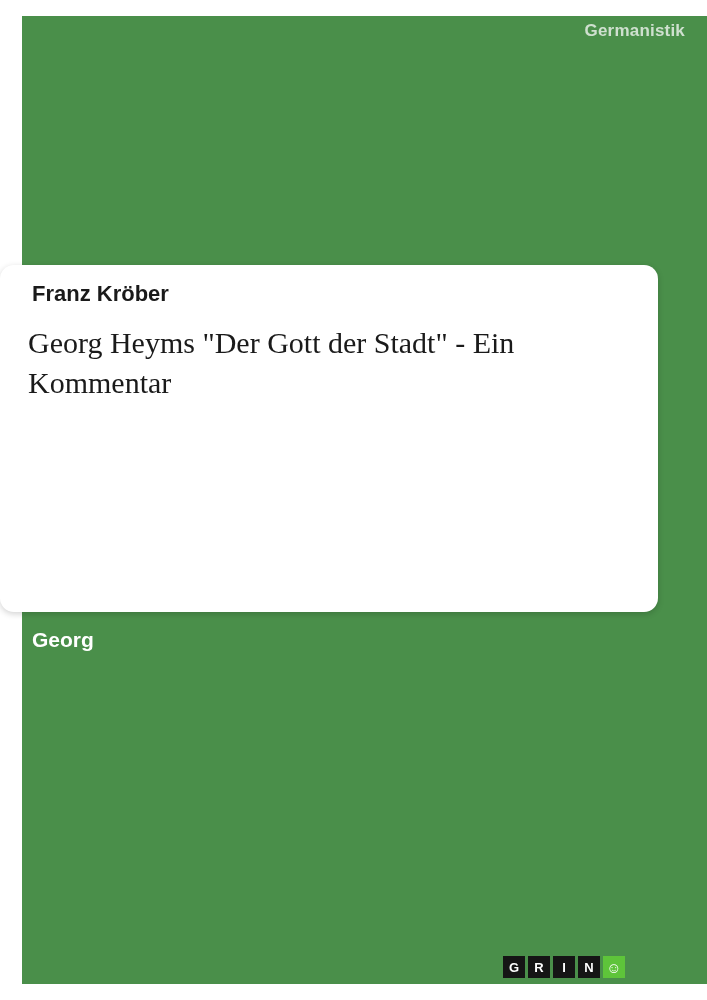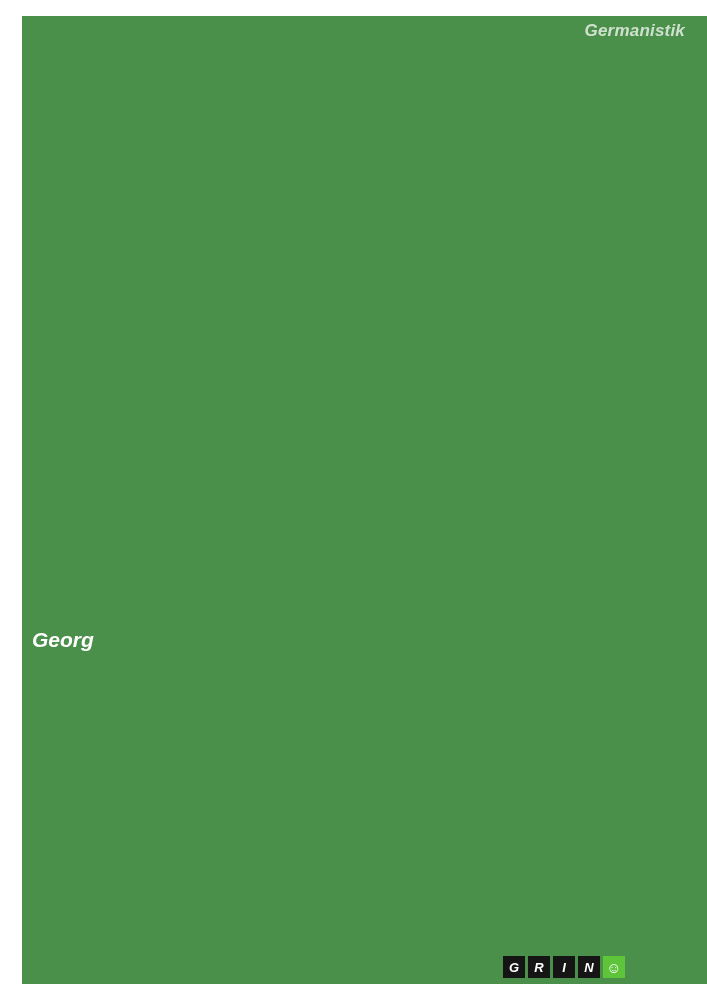--- a/index.html
+++ b/index.html
@@ -12,21 +12,20 @@
     background: #ffffff;
     font-family: "Liberation Sans", sans-serif;
     overflow: hidden;
   }
   .cover {
     position: relative;
     width: 707px;
     height: 1000px;
     background: #ffffff;
     overflow: hidden;
-    font-style: italic;
   }
   .cover-bg {
     position: absolute;
     left: 22px;
     top: 16px;
     width: 685px;
     height: 968px;
     background: #4a8f4a;
   }
   .category {
@@ -112,20 +111,24 @@
 </style>
 </head>
 <body>
 
 <div class="cover">
 
   <div class="cover-bg"></div>
 
   <div class="category">Germanistik</div>
 
+  <div class="white-card">
+    <div class="author">Franz Kröber</div>
+    <div class="title">Georg Heyms "Der Gott der Stadt" - Ein Kommentar</div>
+  </div>
 
   <div class="doctype">Georg</div>
 
   <div class="grin-logo">
     <span class="grin-letter">G</span>
     <span class="grin-letter">R</span>
     <span class="grin-letter">I</span>
     <span class="grin-letter">N</span>
     <span class="grin-smile">☺</span>
   </div>

